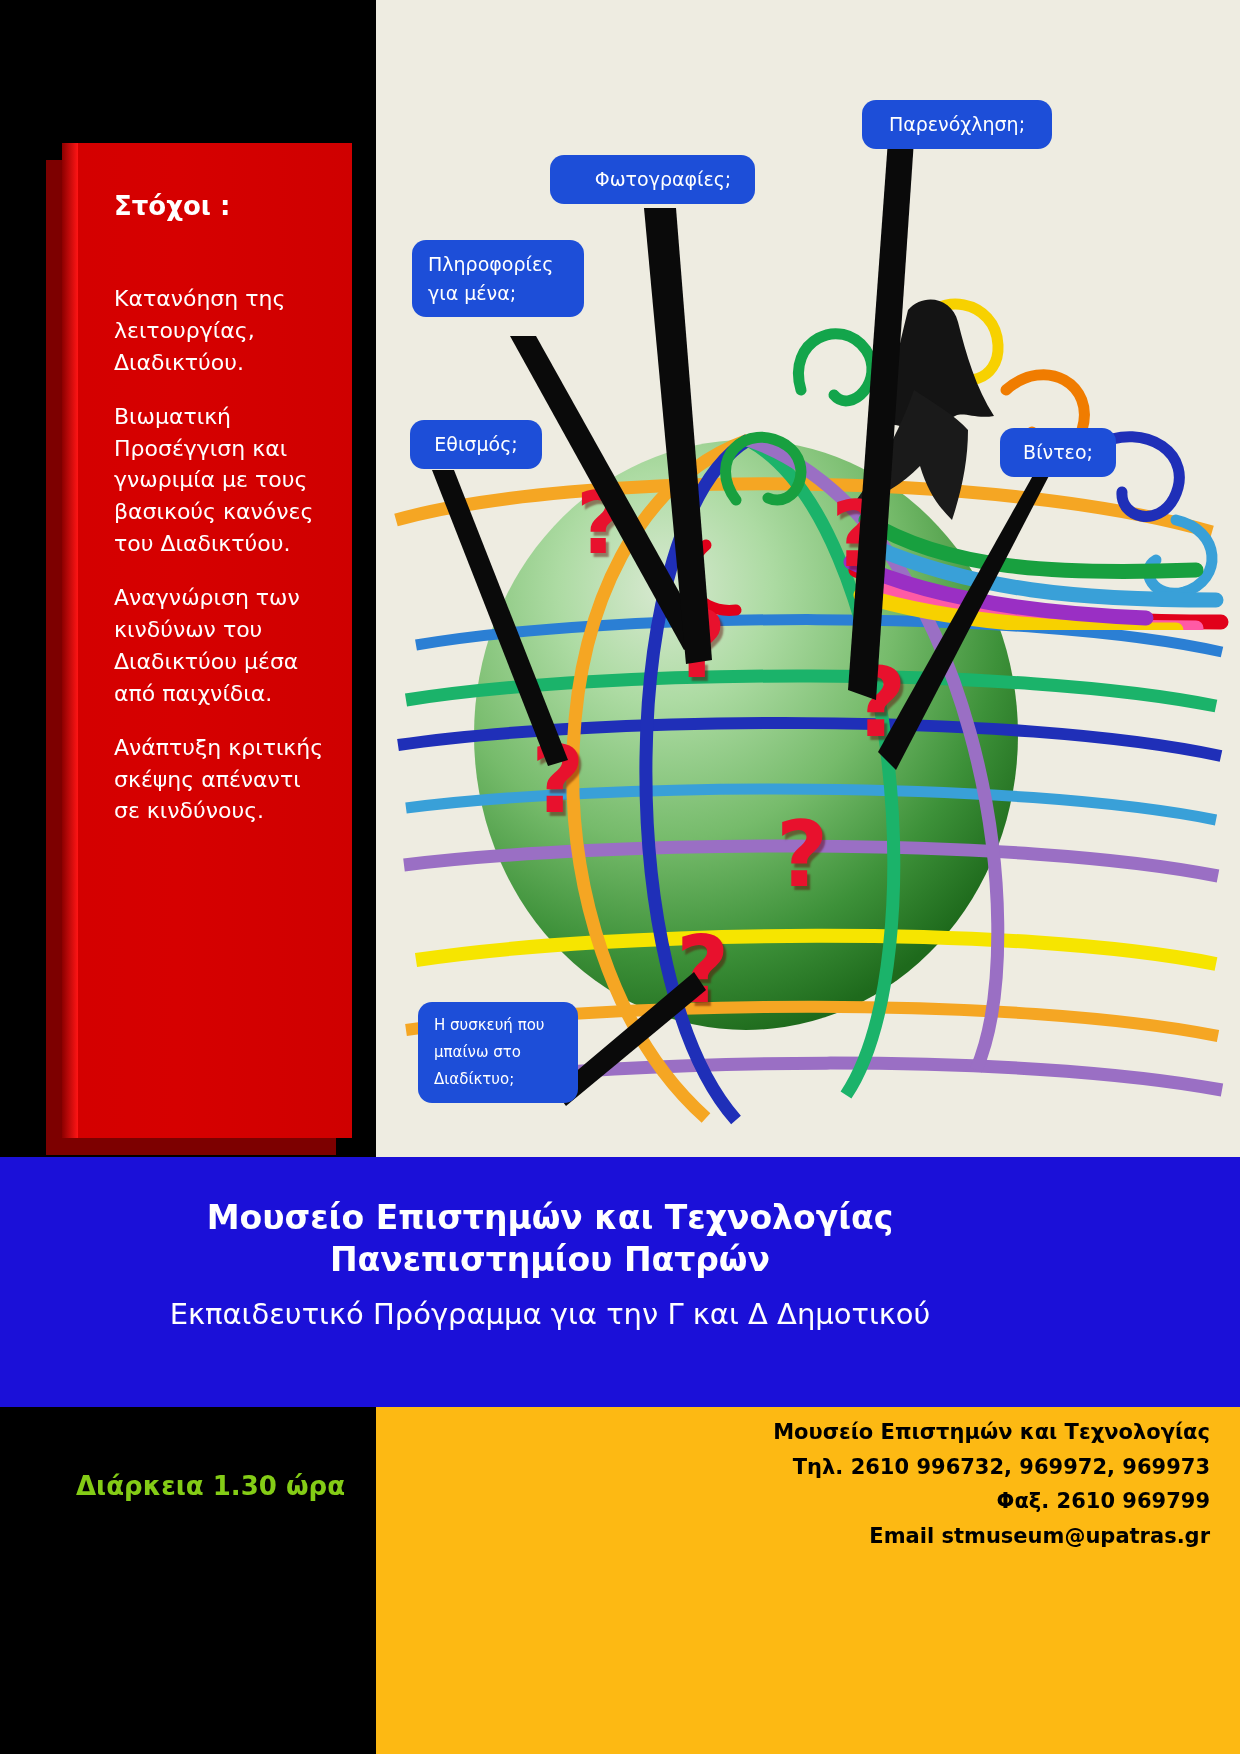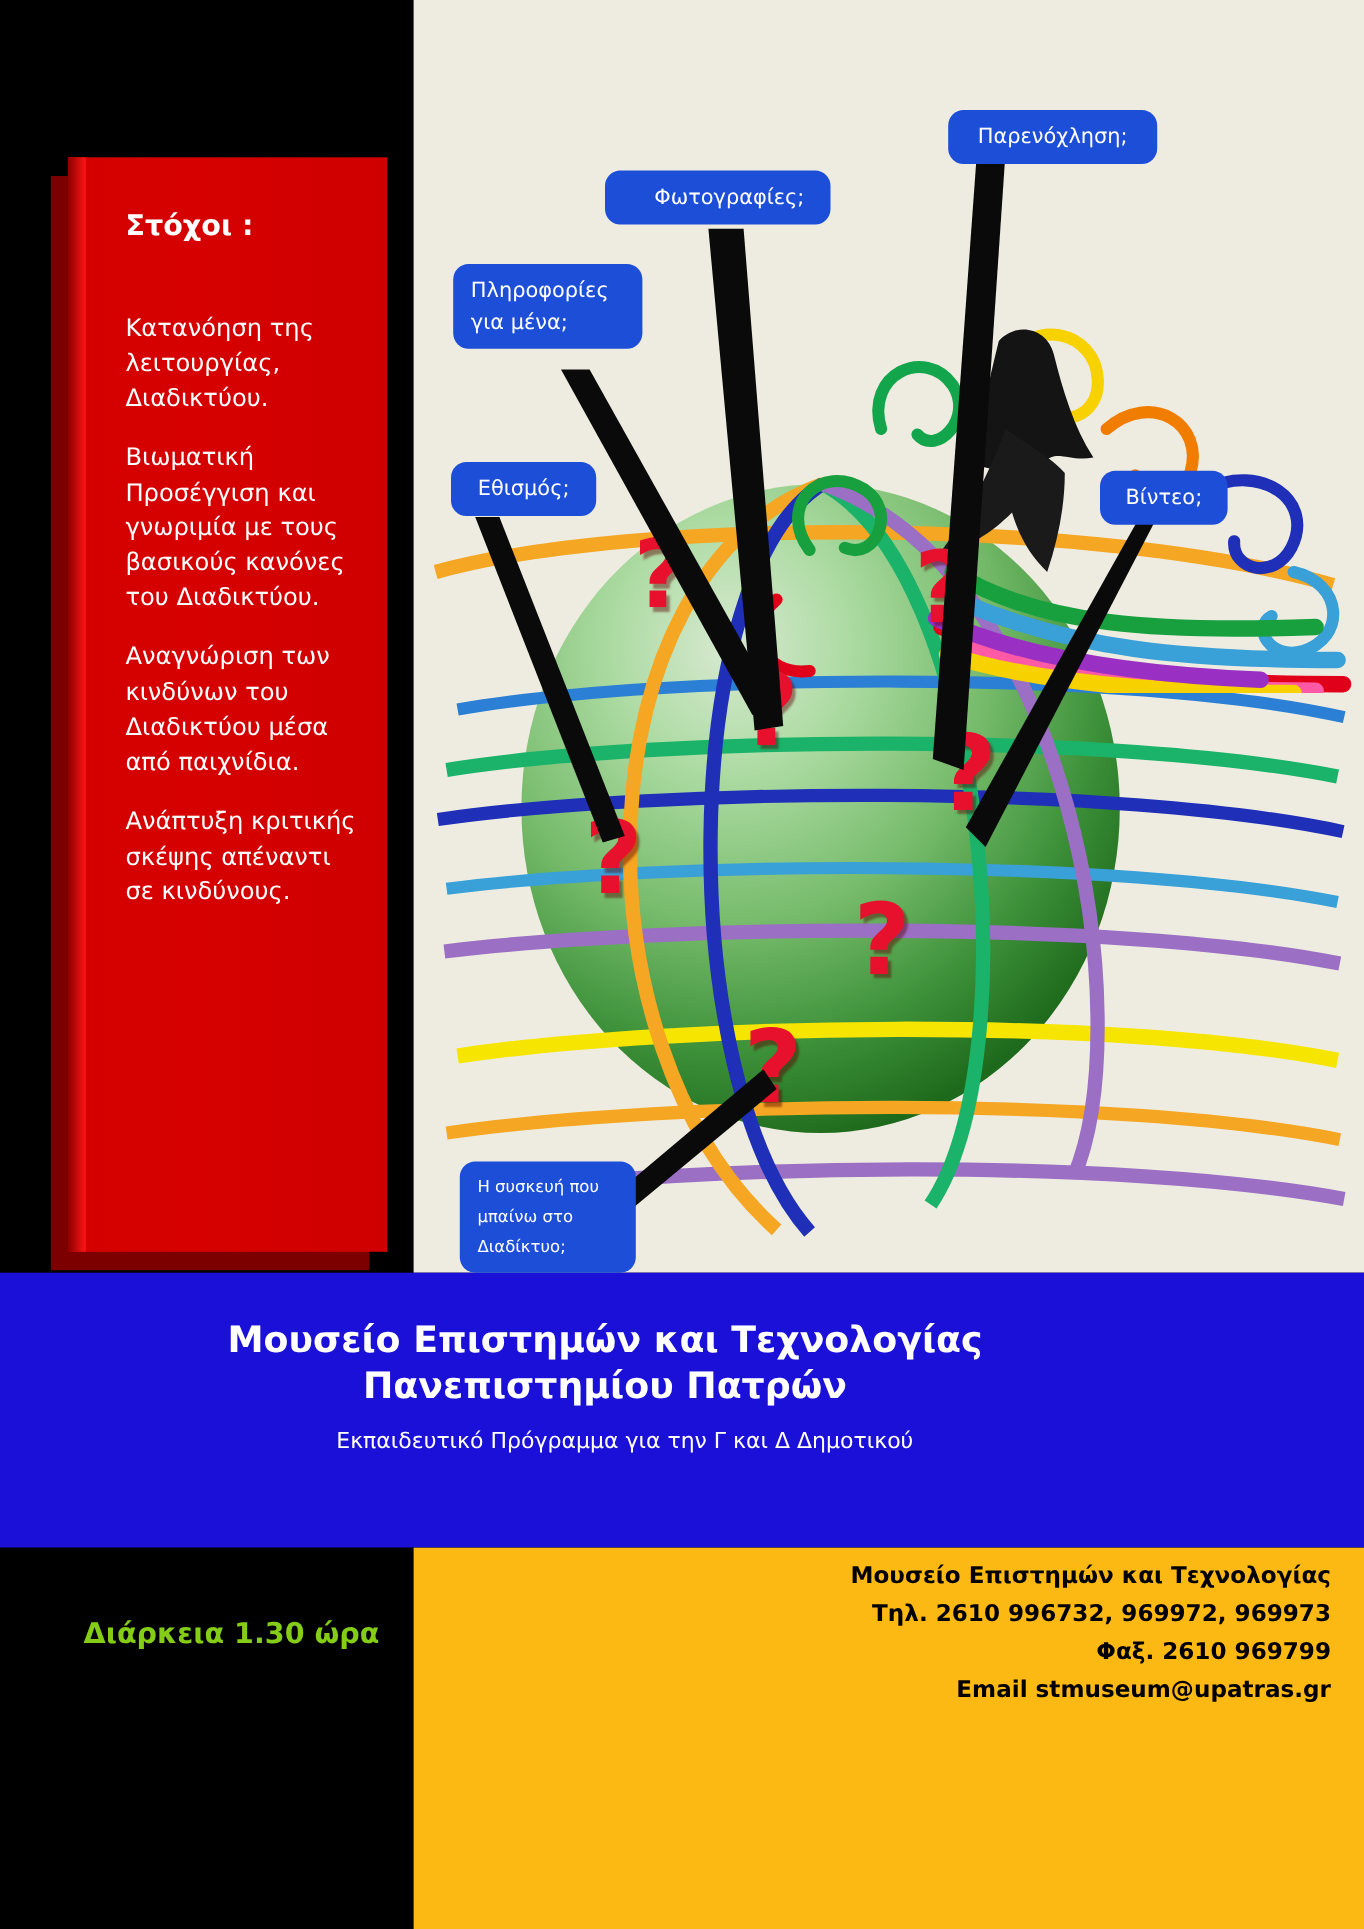--- a/index.html
+++ b/index.html
@@ -69,21 +69,21 @@
   .blue-banner{
     position:absolute;left:0;top:1157px;width:1240px;height:250px;
     background:#1b10d8;
   }
   .bb-title{
     position:absolute;left:0;top:40px;width:1100px;text-align:center;
     color:#ffffff;font-size:33px;font-weight:bold;line-height:1.28;
   }
   .bb-sub{
     position:absolute;left:0;top:140px;width:1100px;text-align:center;
-    color:#ffffff;font-size:20px;margin-left:18px;
+    color:#ffffff;font-size:29px;
   }
   .bb-prog{
     position:absolute;left:0;top:1346px;width:1110px;text-align:center;
     color:#ff0000;font-size:40px;font-weight:bold;
     text-shadow:2px 2px 0 #8c0000;
     letter-spacing:.5px;
     z-index:5;
   }
 
   
@@ -198,21 +198,21 @@
 
   <div class="callout" style="left:412px;top:240px;width:140px;">Πληροφορίες
 για μένα;</div>
 
   <div class="callout" style="left:550px;top:155px;width:152px;text-align:center;padding-left:37px;">Φωτογραφίες;</div>
 
   <div class="callout" style="left:862px;top:100px;width:158px;text-align:center;">Παρενόχληση;</div>
 
   <div class="callout" style="left:1000px;top:428px;width:84px;text-align:center;">Βίντεο;</div>
 
-  <div class="callout" style="left:418px;top:1056px;width:128px;font-size:15px;line-height:1.8;">Η συσκευή που
+  <div class="callout" style="left:418px;top:1002px;width:128px;font-size:15px;line-height:1.8;">Η συσκευή που
 μπαίνω  στο
 Διαδίκτυο;</div>
 
   <div class="red-shadow"></div>
   <div class="red-panel">
     <div class="bevel"></div>
 
     <div class="obj-title">Στόχοι :</div>
 
     <div class="obj-body">

